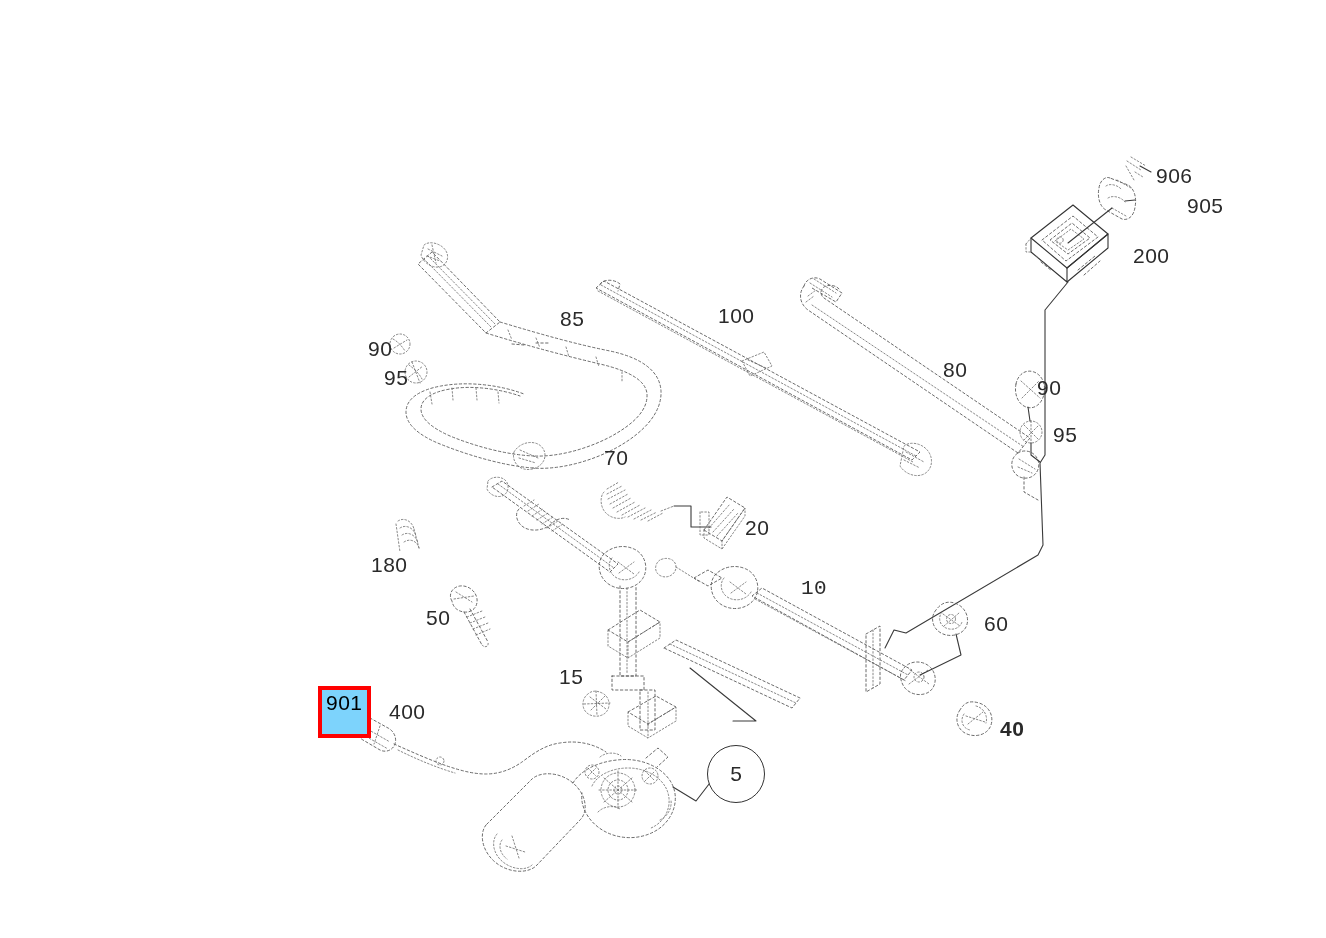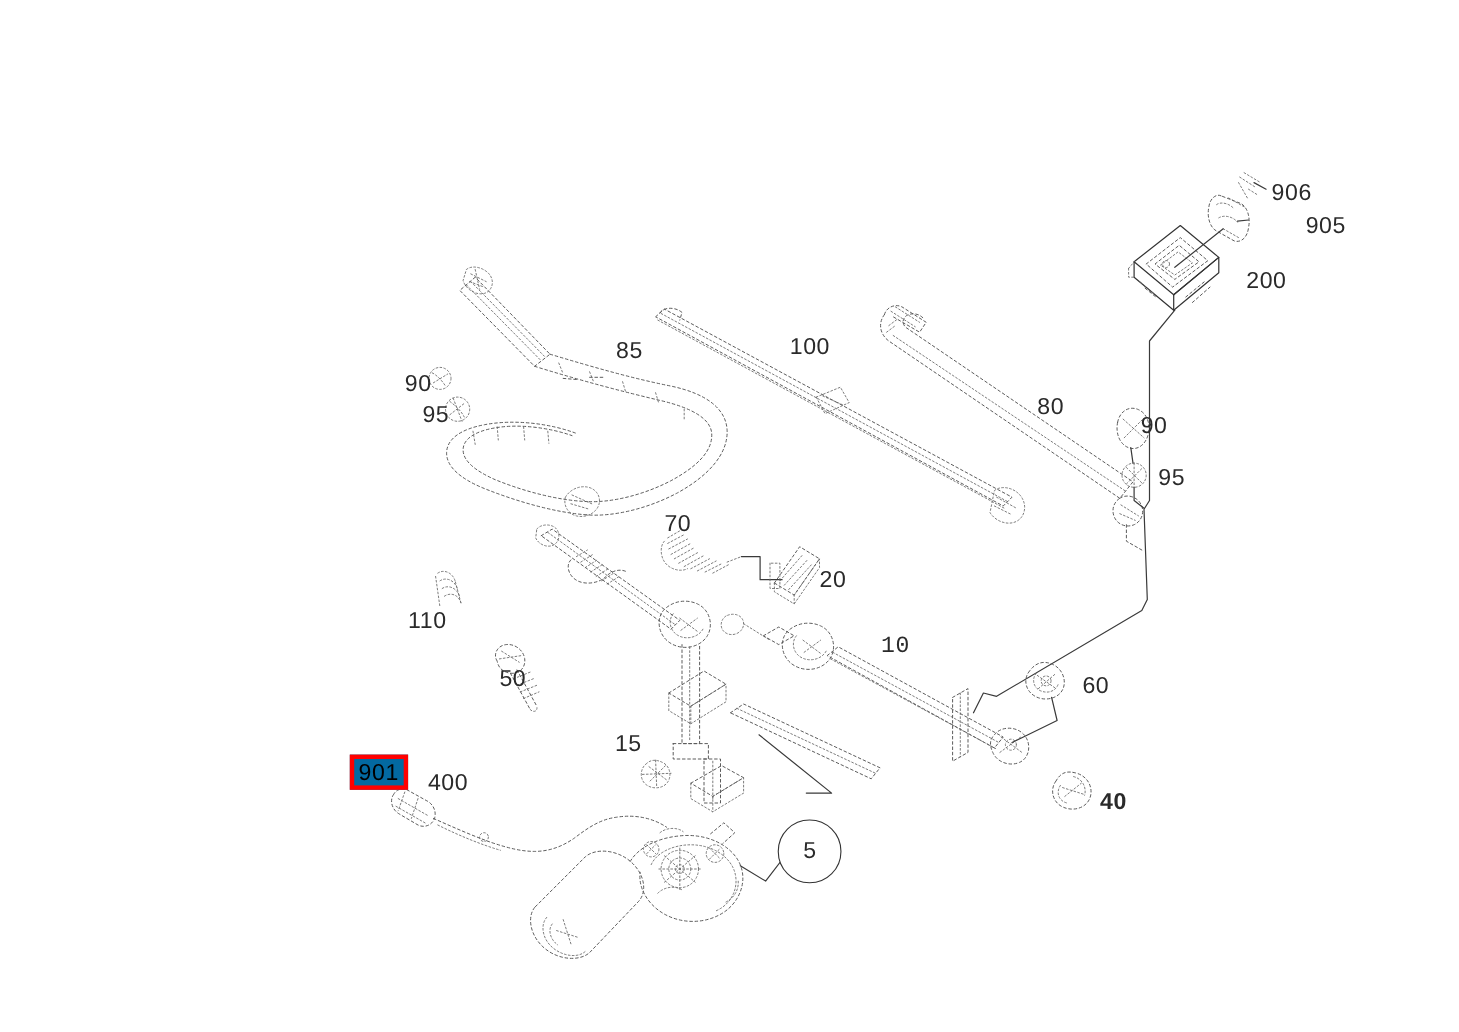--- a/index.html
+++ b/index.html
@@ -32,22 +32,22 @@
     font-size: 21px;
     color: #2a2a2a;
     letter-spacing: 0.5px;
     white-space: nowrap;
     line-height: 1;
     user-select: none;
   }
   .callout-label.highlighted {
     color: #000000;
     border: 4px solid #ff0000;
-    padding: 2px 4px 1px 4px;
-    background: #0369a1;
+    padding: 2px 4px 21px 4px;
+    background: #7dd3fc;
     font-weight: 400;
   }
   .circle-callout {
     position: absolute;
     width: 56px;
     height: 56px;
     border: 1.4px solid #333333;
     border-radius: 50%;
     background: #ffffff;
     display: flex;
@@ -317,25 +317,25 @@
   <div class="callout-label" style="left:1156px; top:165px;">906</div>
   <div class="callout-label" style="left:1139px; top:195px;margin-left:48px;">905</div>
   <div class="callout-label" style="left:1133px; top:245px;">200</div>
   <div class="callout-label" style="left:560px;  top:308px;">85</div>
   <div class="callout-label" style="left:718px;  top:305px;">100</div>
   <div class="callout-label" style="left:368px;  top:338px;">90</div>
   <div class="callout-label" style="left:384px;  top:367px;">95</div>
   <div class="callout-label" style="left:943px;  top:359px;">80</div>
   <div class="callout-label" style="left:1037px; top:377px;">90</div>
   <div class="callout-label" style="left:1053px; top:424px;">95</div>
-  <div class="callout-label" style="left:604px;  top:466px;">70</div>
+  <div class="callout-label" style="left:604px;  top:447px;">70</div>
   <div class="callout-label" style="left:745px;  top:517px;">20</div>
-  <div class="callout-label" style="left:371px;  top:554px;">110</div>
+  <div class="callout-label" style="left:371px;  top:554px;">180</div>
   <div class="callout-label" style="left:801px;  top:578px;font-family:Liberation Mono, monospace;">10</div>
-  <div class="callout-label" style="left:426px;  top:607px;margin-left:28px;">50</div>
+  <div class="callout-label" style="left:426px;  top:607px;">50</div>
   <div class="callout-label" style="left:984px;  top:613px;">60</div>
   <div class="callout-label" style="left:1000px; top:718px;font-weight:bold;">40</div>
   <div class="callout-label highlighted" style="left:318px; top:686px;">901</div>
   <div class="callout-label" style="left:389px;  top:701px;">400</div>
   <div class="callout-label" style="left:559px;  top:666px;">15</div>
 
   <div class="circle-callout" style="left:707px; top:745px;">5</div>
 
 </div>
 

